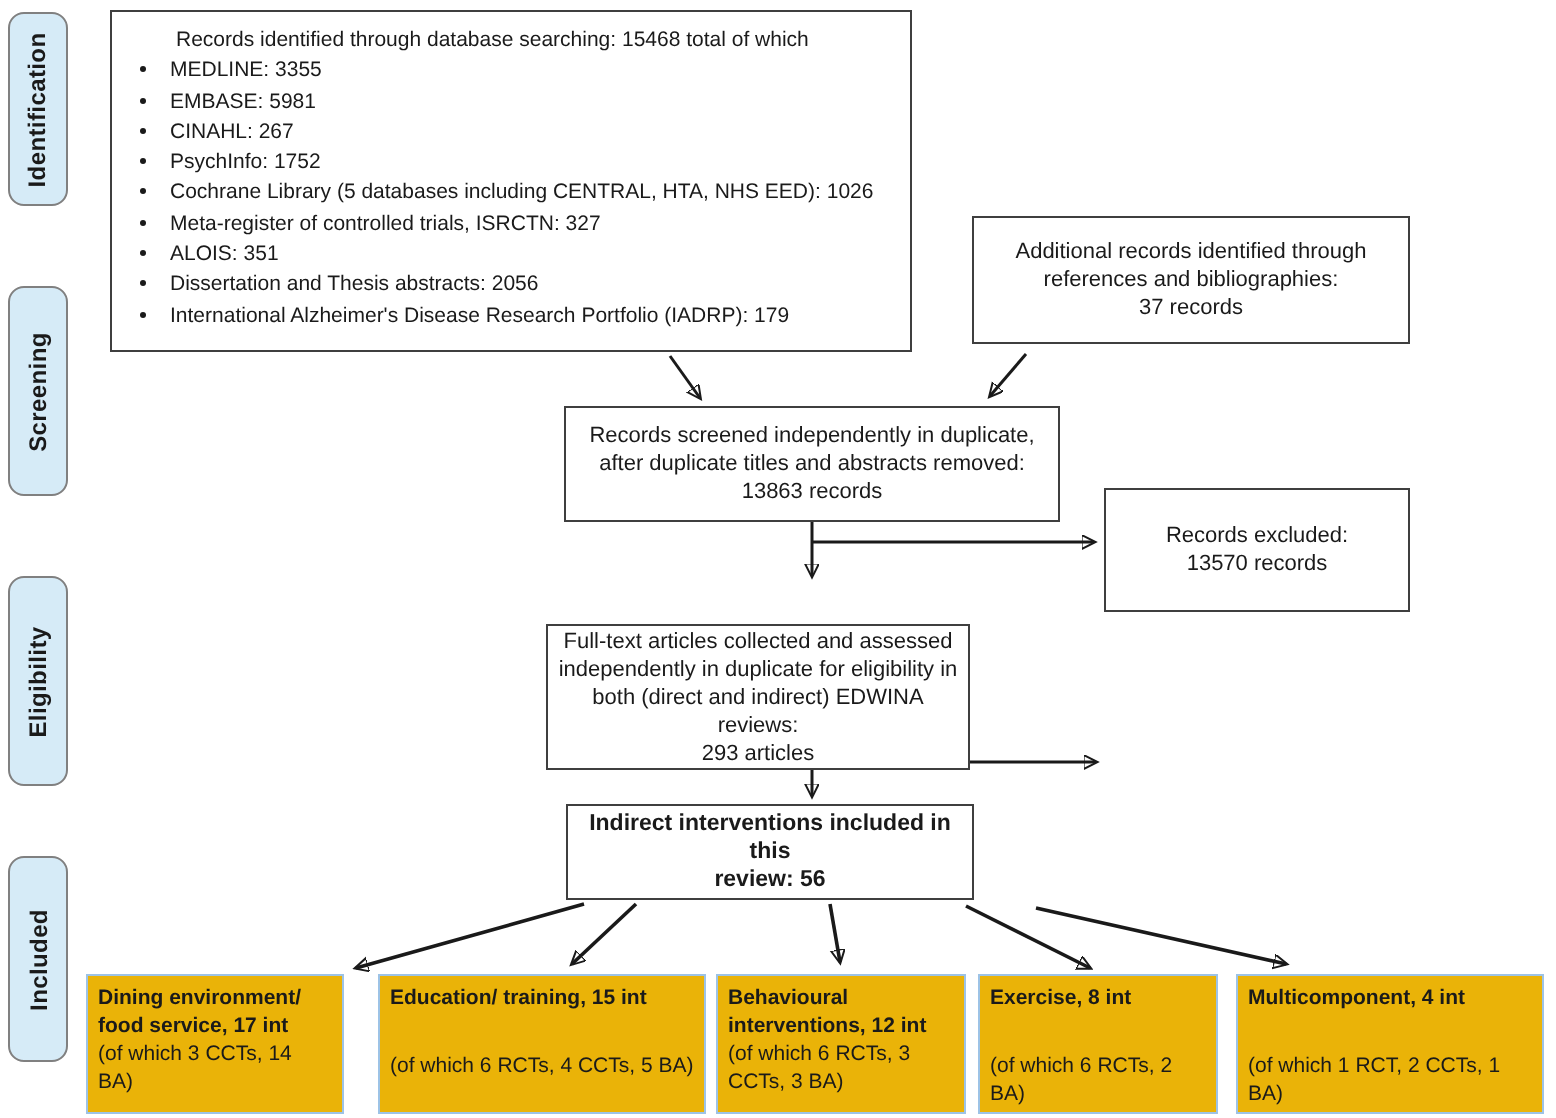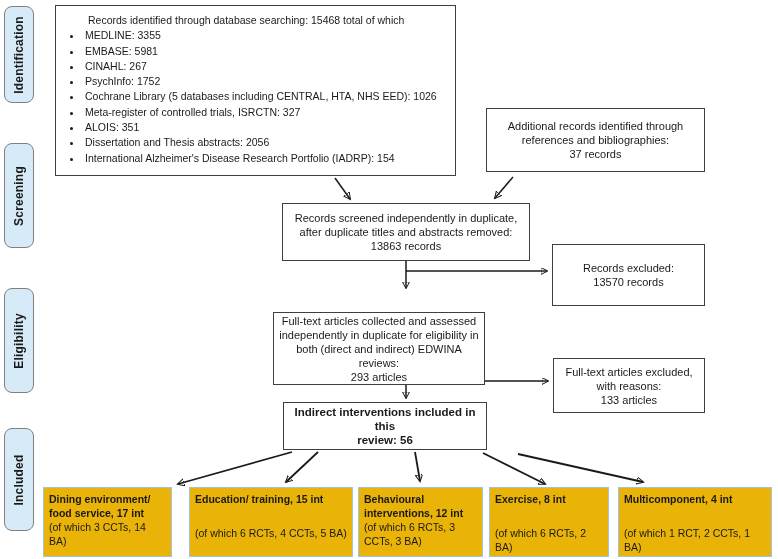--- a/index.html
+++ b/index.html
@@ -125,43 +125,40 @@
     <p class="heading">Records identified through database searching: 15468  total of which</p>
     <ul>
         <li>MEDLINE: 3355</li>
         <li>EMBASE: 5981</li>
         <li>CINAHL: 267</li>
         <li>PsychInfo: 1752</li>
         <li>Cochrane Library (5 databases including CENTRAL, HTA, NHS EED): 1026</li>
         <li>Meta-register of controlled trials, ISRCTN: 327</li>
         <li>ALOIS: 351</li>
         <li>Dissertation and Thesis abstracts: 2056</li>
-        <li>International Alzheimer's Disease Research Portfolio (IADRP): 154</li>
+        <li>International Alzheimer's Disease Research Portfolio (IADRP): 179</li>
       </ul>
   </div>
 
   <div class="flowbox" id="box-additional">Additional records identified through
 references and bibliographies:
 37 records</div>
 
   <div class="flowbox" id="box-screened">Records screened independently in duplicate,
 after duplicate titles and abstracts removed:
 13863  records</div>
 
   <div class="flowbox" id="box-excluded">Records excluded:
 13570  records</div>
 
   <div class="flowbox" id="box-fulltext">Full-text articles collected and  assessed
 independently in duplicate for eligibility in
 both (direct and indirect) EDWINA reviews:
 293  articles</div>
 
-  <div class="flowbox" id="box-ft-excluded">Full-text articles excluded,
-with reasons:
-133  articles</div>
 
   <div class="flowbox" id="box-included-review">Indirect interventions included in this
 review: 56</div>
 
   <div class="category" id="cat-dining">
     <div class="cat-title">Dining environment/ food service, 17 int</div>
     <div class="cat-detail">(of which 3 CCTs, 14 BA)</div>
   </div>
   <div class="category gap" id="cat-education">
     <div class="cat-title">Education/ training, 15 int</div>

